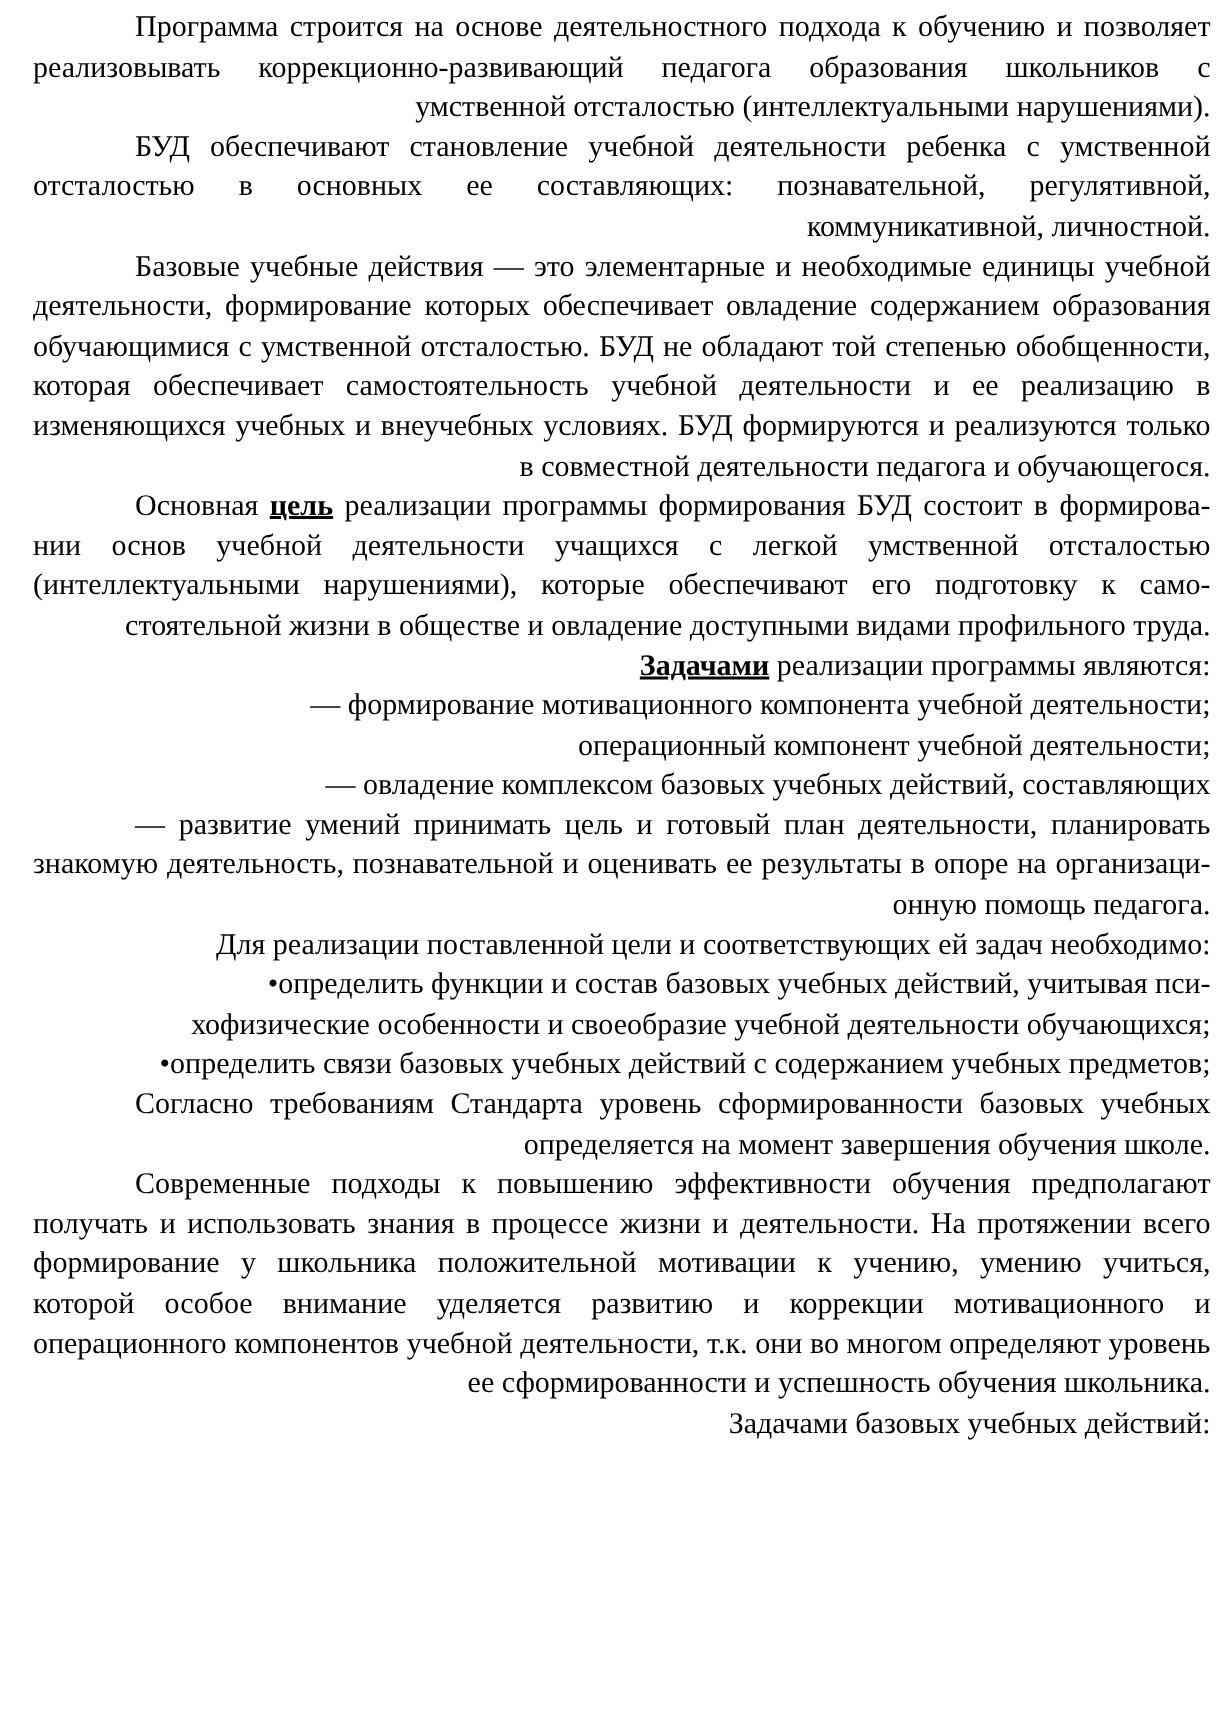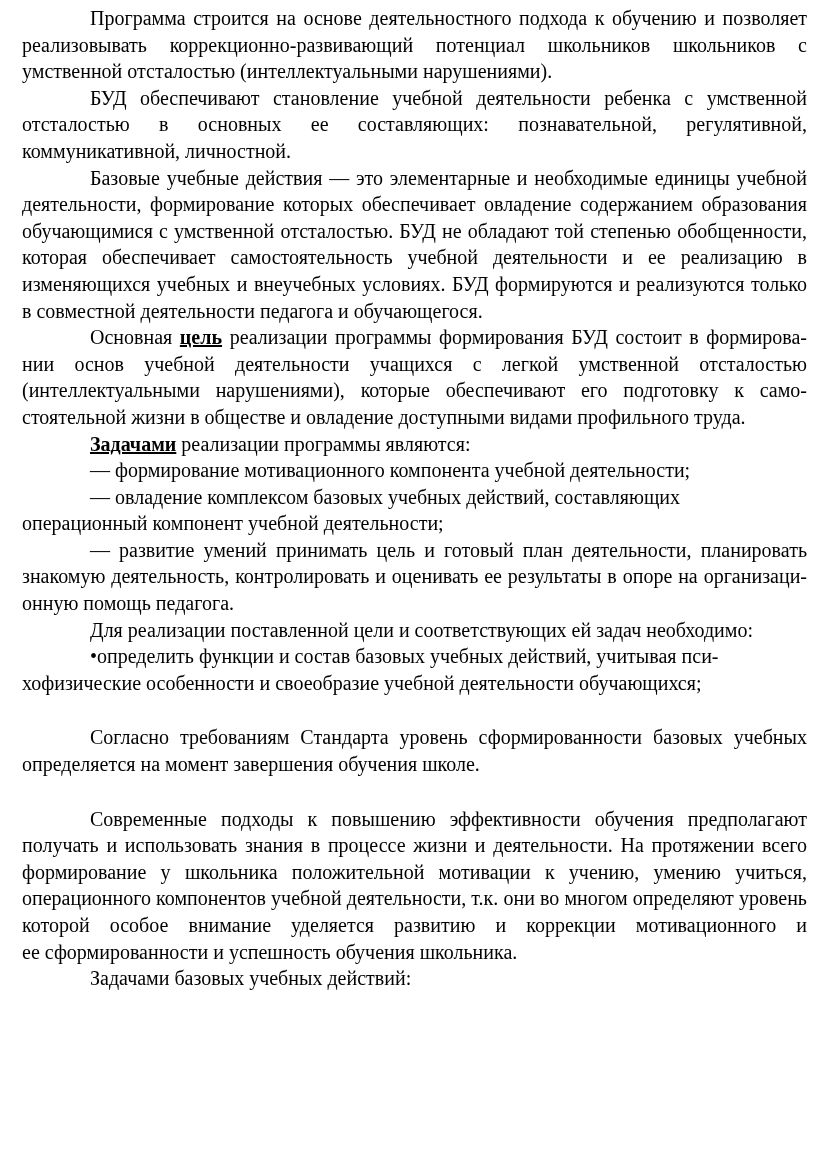--- a/index.html
+++ b/index.html
@@ -17,43 +17,43 @@
     color: #000000;
   }
   .content {
     position: absolute;
     left: 22px;
     top: 5px;
     width: 785px;
     font-size: 20px;
   }
   .para { margin: 0; padding: 0; }
-  .para.gap { margin-top: 28px; }
+  .para.gap { margin-top: 0; }
   .line {
     line-height: 26.6px;
     min-height: 26.6px;
   }
-  .line.pre { white-space: pre-wrap; }
+  .line.pre { white-space: pre-wrap; text-align: right; }
   .line.j {
     text-align: justify;
     text-align-last: justify;
     -moz-text-align-last: justify;
     text-justify: inter-word;
   }
   .line.indent { text-indent: 68px; }
   .line b { font-weight: bold; text-decoration: underline; }
 </style>
 </head>
 <body>
 
 <div class="page">
   <div class="content" id="doc-content" style="color: rgb(0, 0, 0);">
       <div class="para">
         <div class="line j indent">Программа строится на основе деятельностного подхода к обучению и позволяет</div>
-        <div class="line j">реализовывать коррекционно-развивающий потенциал школьников школьников с</div>
+        <div class="line j">реализовывать коррекционно-развивающий педагога образования школьников с</div>
         <div class="line pre">умственной отсталостью (интеллектуальными нарушениями).</div>
       </div>
       <div class="para">
         <div class="line j indent">БУД обеспечивают становление учебной деятельности ребенка с умственной</div>
         <div class="line j">отсталостью в основных ее составляющих: познавательной, регулятивной,</div>
         <div class="line pre">коммуникативной, личностной.</div>
       </div>
       <div class="para">
         <div class="line j indent">Базовые учебные действия — это элементарные и необходимые единицы учебной</div>
         <div class="line j">деятельности, формирование которых обеспечивает овладение содержанием образования</div>
@@ -68,44 +68,47 @@
         <div class="line j">(интеллектуальными нарушениями), которые обеспечивают его подготовку к само-</div>
         <div class="line pre">стоятельной жизни в обществе и овладение доступными видами профильного труда.</div>
       </div>
       <div class="para">
         <div class="line pre indent"><b>Задачами</b> реализации программы являются:</div>
       </div>
       <div class="para">
         <div class="line pre indent">— формирование мотивационного компонента учебной деятельности;</div>
       </div>
       <div class="para">
+        <div class="line pre">операционный компонент учебной деятельности;</div>
         <div class="line pre indent">— овладение комплексом базовых учебных действий, составляющих</div>
-        <div class="line pre">операционный компонент учебной деятельности;</div>
       </div>
       <div class="para">
         <div class="line j indent">— развитие умений принимать цель и готовый план деятельности, планировать</div>
-        <div class="line j">знакомую деятельность, контролировать и оценивать ее результаты в опоре на организаци-</div>
+        <div class="line j">знакомую деятельность, познавательной и оценивать ее результаты в опоре на организаци-</div>
         <div class="line pre">онную помощь педагога.</div>
       </div>
       <div class="para">
         <div class="line pre indent">Для реализации поставленной цели и соответствующих ей задач необходимо:</div>
       </div>
       <div class="para">
         <div class="line pre indent">•определить функции и состав базовых учебных действий, учитывая пси-</div>
         <div class="line pre">хофизические особенности и своеобразие учебной деятельности обучающихся;</div>
       </div>
+      <div class="para">
+        <div class="line pre indent">•определить связи базовых учебных действий с содержанием учебных предметов;</div>
+      </div>
       <div class="para gap">
         <div class="line j indent">Согласно требованиям Стандарта уровень сформированности базовых учебных</div>
         <div class="line pre">определяется на момент завершения обучения школе.</div>
       </div>
       <div class="para gap">
         <div class="line j indent">Современные подходы к повышению эффективности обучения предполагают</div>
         <div class="line j">получать и использовать знания в процессе жизни и деятельности. На протяжении всего</div>
         <div class="line j">формирование у школьника положительной мотивации к учению, умению учиться,</div>
+        <div class="line j">которой особое внимание уделяется развитию и коррекции мотивационного и</div>
         <div class="line j">операционного компонентов учебной деятельности, т.к. они во многом определяют уровень</div>
-        <div class="line j">которой особое внимание уделяется развитию и коррекции мотивационного и</div>
         <div class="line pre">ее сформированности и успешность обучения школьника.</div>
       </div>
       <div class="para">
         <div class="line pre indent">Задачами базовых учебных действий:</div>
       </div>
     </div>
 </div>
 
 </body></html>

